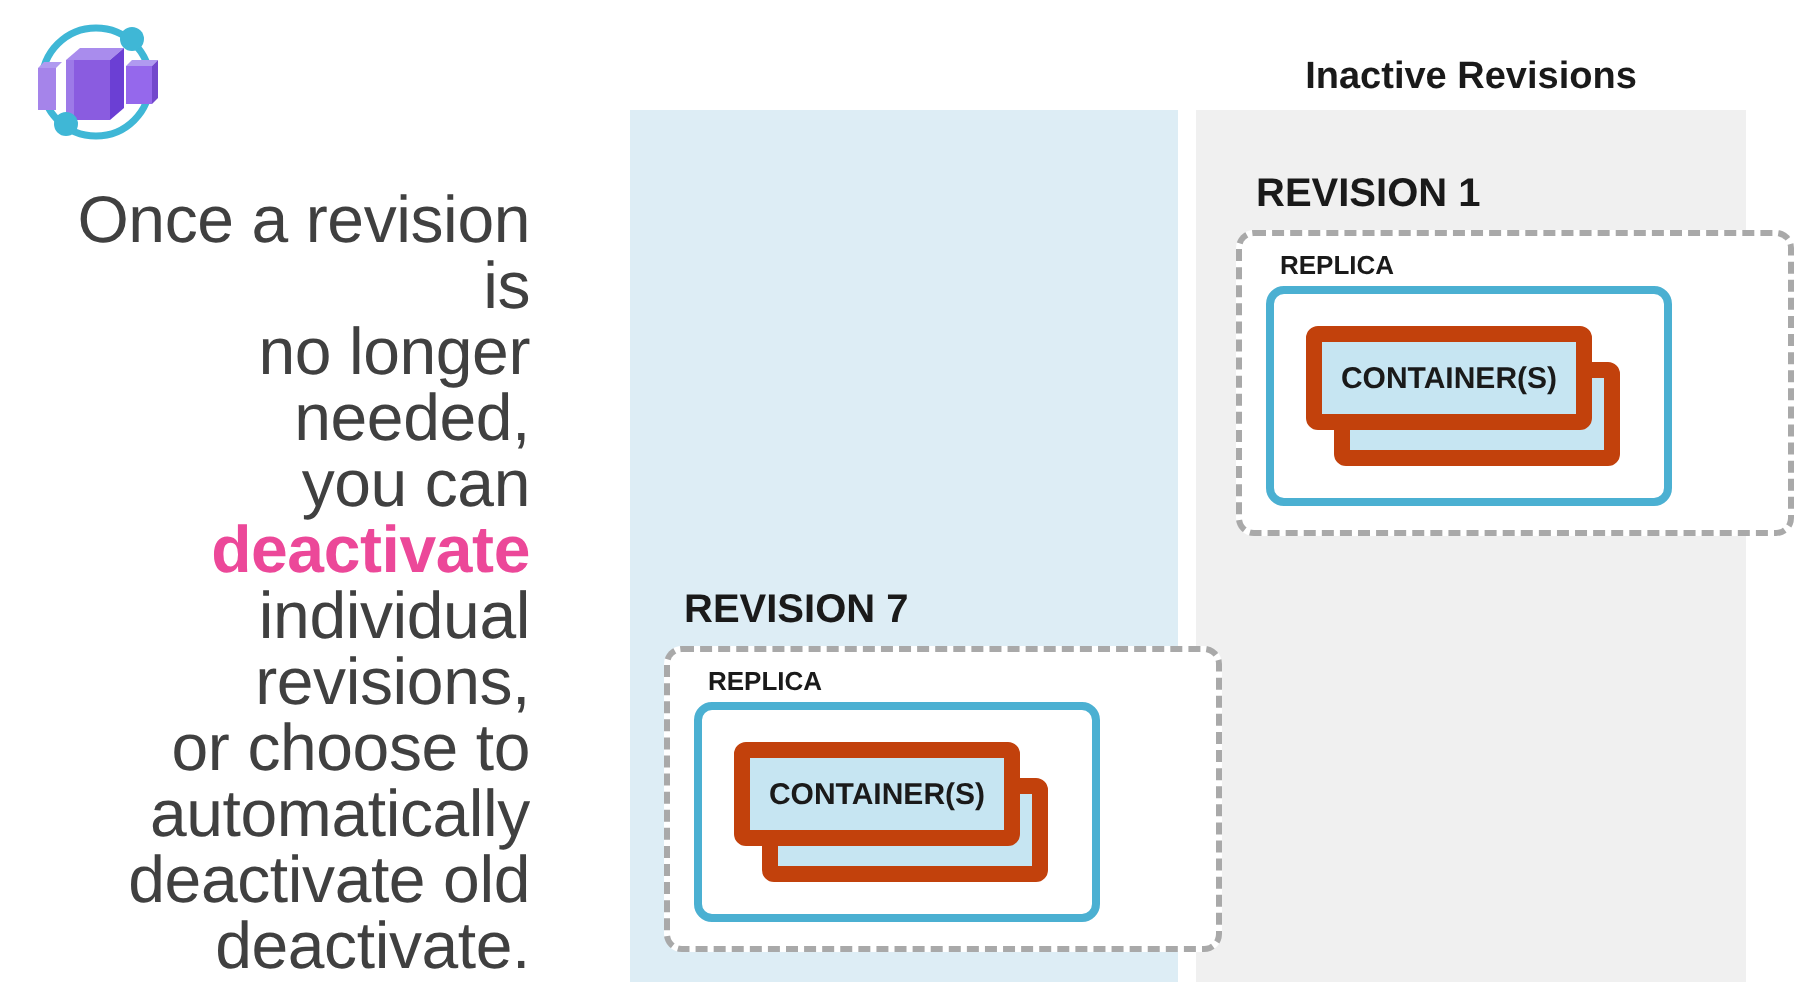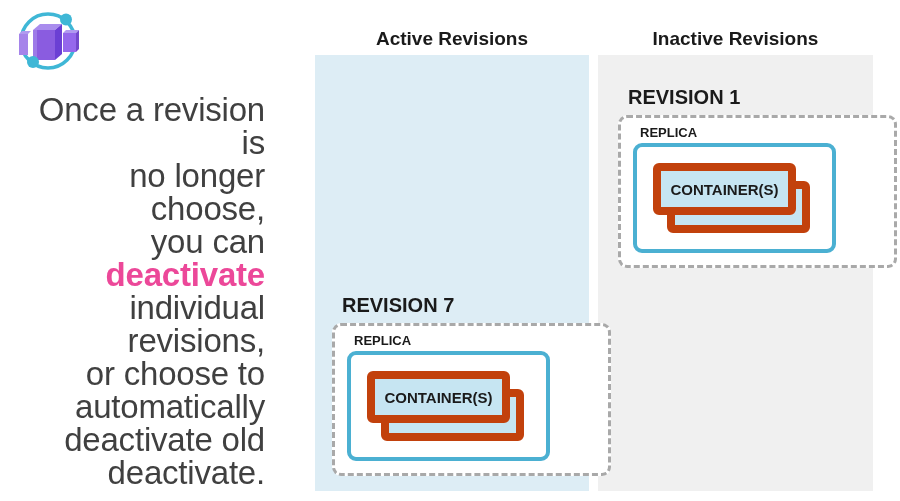--- a/index.html
+++ b/index.html
@@ -148,30 +148,29 @@
       <polygon points="64,29 67,26 67,45 64,48" fill="#7348cc"></polygon>
       <rect x="51" y="29" width="13" height="19" fill="#9568ec"></rect>
 
       <circle cx="54" cy="15.5" r="6" fill="#3fb7d6"></circle>
       <circle cx="21" cy="58" r="6" fill="#3fb7d6"></circle>
     </svg>
   </div>
 
   <div class="intro">
     <div>Once a revision is</div>
-    <div>no longer choose,</div>
+    <div>no longer needed,</div>
     <div><span>you can </span><span class="bold">deactivate</span></div>
     <div>individual revisions,</div>
     <div>or choose to</div>
     <div>automatically</div>
     <div>deactivate old</div>
     <div>deactivate.</div>
   </div>
 
-  <div class="col-title active">Active Revisions</div>
   <div class="col-title inactive">Inactive Revisions</div>
 
   <div class="panel active"></div>
   <div class="panel inactive"></div>
 
   <div class="revision-group active">
     <div class="revision-label">REVISION 7</div>
     <div class="revision-box">
       <div class="replica-label">REPLICA</div>
       <div class="replica-box">

